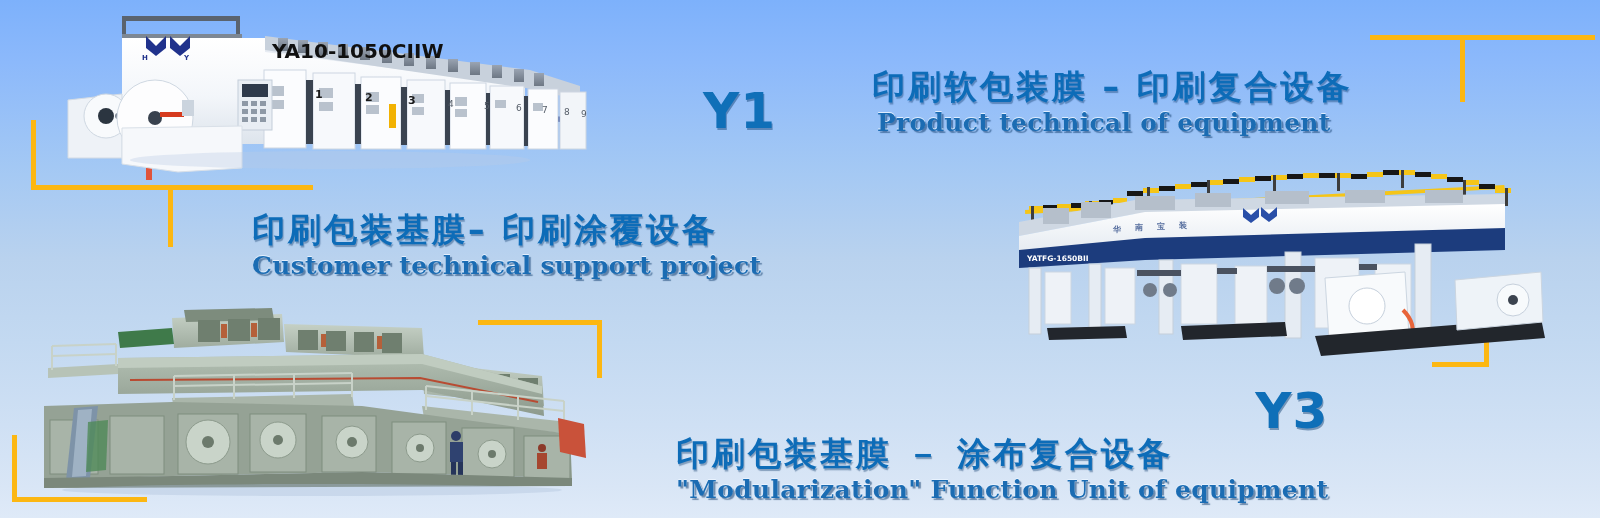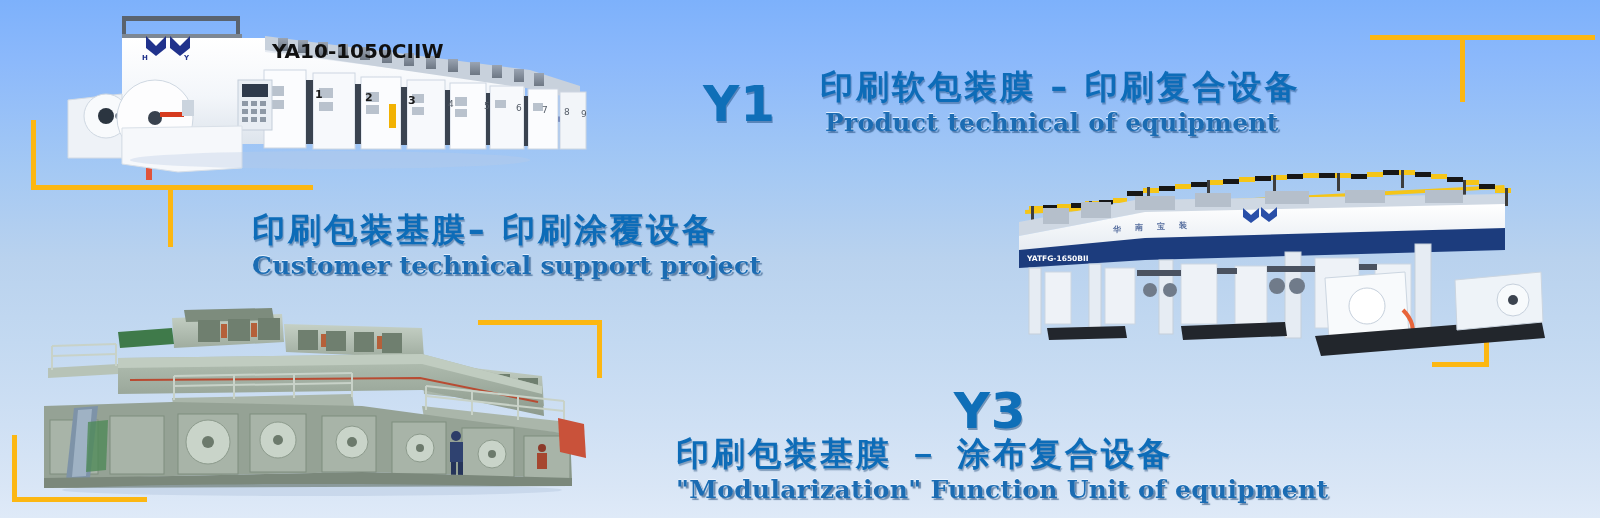--- a/index.html
+++ b/index.html
@@ -27,21 +27,21 @@
   
   .br{position:absolute;background:#fcb712;}
   .br-h{height:5px;}
   .br-v{width:5px;}
 
   
   .machine{position:absolute;}
   .machine svg{display:block;}
 
   
-  .row{position:absolute;display:flex;align-items:center;}
+  .row{position:absolute;display:flex;align-items:flex-end;}
   .ycode{
     font-family:"DejaVu Sans", sans-serif;
     font-weight:bold;
     font-size:50px;
     line-height:52px;
     color:#0f6fb8;
     letter-spacing:1px;
     text-shadow:1px 2px 0 rgba(12,60,110,.45);
     white-space:nowrap;
   }
@@ -469,21 +469,21 @@
         <rect x="515" y="151" width="10" height="16" fill="#a6462f"></rect>
       </g>
 
       <path d="M22 176 L150 174 L340 170 L550 176 L550 184 L22 186 Z" fill="#7b887b"></path>
       <ellipse cx="290" cy="188" rx="250" ry="6" fill="#aabdd6" opacity="0.35"></ellipse>
     </svg>
   </div>
 
   <div class="row" style="left:703px;top:70px;">
     <div class="ycode">Y1</div>
-    <div class="txtcol" style="margin-left:44px;margin-top:-2px;">
+    <div class="txtcol" style="margin-left:96px;margin-top:-2px;">
       <div class="cn">印刷软包装膜 – 印刷复合设备</div>
       <div class="en" style="margin-top:2px;margin-left:5px;">Product technical of equipment</div>
     </div>
   </div>
 
   <div class="row" style="left:210px;top:213px;">
     <div class="txtcol" style="margin-left:42px;margin-top:-2px;">
       <div class="cn">印刷包装基膜– 印刷涂覆设备</div>
       <div class="en center" style="margin-top:2px;">Customer technical support project</div>
     </div>

